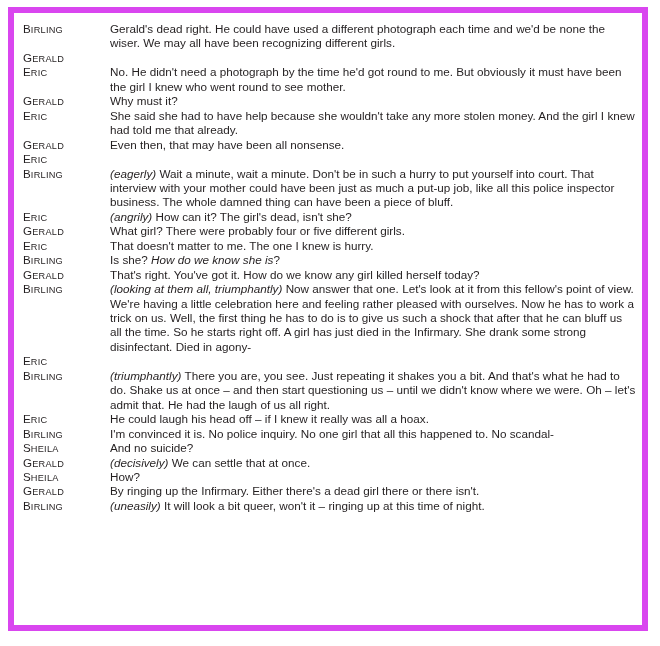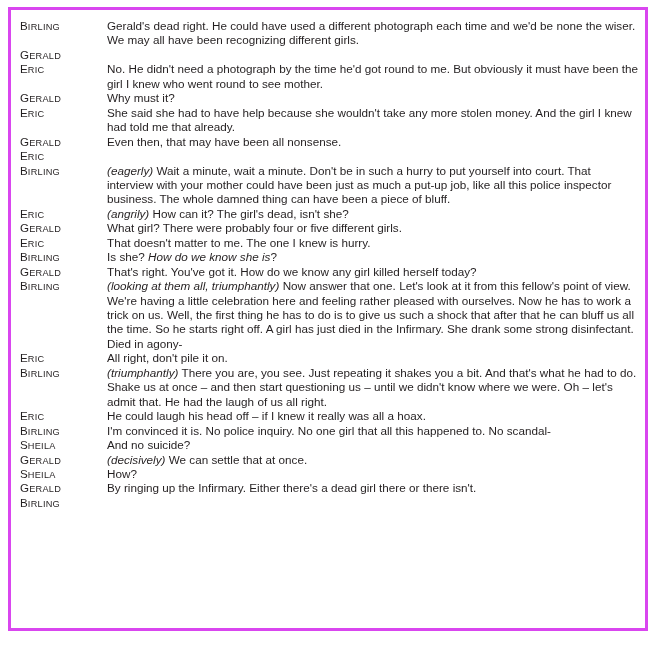--- a/index.html
+++ b/index.html
@@ -14,21 +14,21 @@
     color: #231f20;
     overflow: hidden;
   }
 
   #script-frame {
     position: absolute;
     left: 8px;
     top: 7px;
     width: 640px;
     height: 624px;
-    border: 3px solid #d946ef;
+    border: 6px solid #d946ef;
     background: #ffffff;
     box-sizing: border-box;
     overflow: hidden;
   }
 
   #script-body {
     position: absolute;
     left: 0;
     top: 9px;
     width: 100%;
@@ -132,21 +132,20 @@
       <div class="speech">
         <span class="speaker"><span class="cap">G</span><span class="sc">ERALD</span></span>
         <span class="line-text"><span>That's right. You've got it. How do we know any girl killed herself today?</span></span>
       </div>
       <div class="speech">
         <span class="speaker"><span class="cap">B</span><span class="sc">IRLING</span></span>
         <span class="line-text"><span class="emph">(looking at them all, triumphantly)</span><span> Now answer that one. Let's look at it from this fellow's point of view. We're having a little celebration here and feeling rather pleased with ourselves. Now he has to work a trick on us. Well, the first thing he has to do is to give us such a shock that after that he can bluff us all the time. So he starts right off. A girl has just died in the Infirmary. She drank some strong disinfectant. Died in agony-</span></span>
       </div>
       <div class="speech">
         <span class="speaker"><span class="cap">E</span><span class="sc">RIC</span></span>
-        <span class="line-text"><span>All right, don't pile it on.</span></span>
       </div>
       <div class="speech">
         <span class="speaker"><span class="cap">B</span><span class="sc">IRLING</span></span>
         <span class="line-text"><span class="emph">(triumphantly)</span><span> There you are, you see. Just repeating it shakes you a bit. And that's what he had to do. Shake us at once – and then start questioning us – until we didn't know where we were. Oh – let's admit that. He had the laugh of us all right.</span></span>
       </div>
       <div class="speech">
         <span class="speaker"><span class="cap">E</span><span class="sc">RIC</span></span>
         <span class="line-text"><span>He could laugh his head off – if I knew it really was all a hoax.</span></span>
       </div>
       <div class="speech">
@@ -164,15 +163,16 @@
       <div class="speech">
         <span class="speaker"><span class="cap">S</span><span class="sc">HEILA</span></span>
         <span class="line-text"><span>How?</span></span>
       </div>
       <div class="speech">
         <span class="speaker"><span class="cap">G</span><span class="sc">ERALD</span></span>
         <span class="line-text"><span>By ringing up the Infirmary. Either there's a dead girl there or there isn't.</span></span>
       </div>
       <div class="speech">
         <span class="speaker"><span class="cap">B</span><span class="sc">IRLING</span></span>
+        <span class="line-text"><span class="emph">(uneasily)</span><span> It will look a bit queer, won't it – ringing up at this time of night.</span></span>
       </div>
     </div>
 </div>
 
 </body></html>

